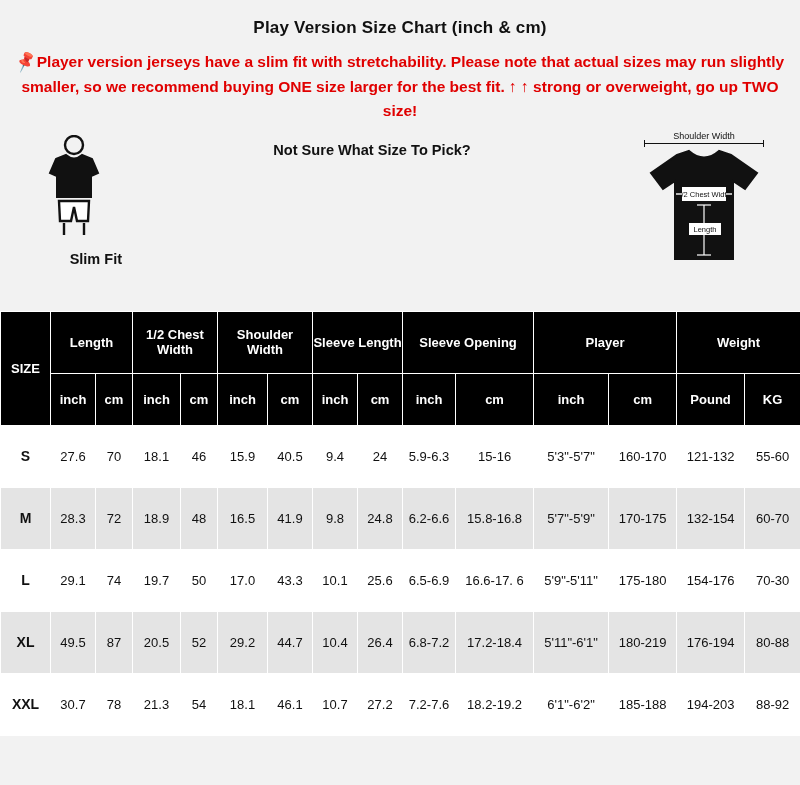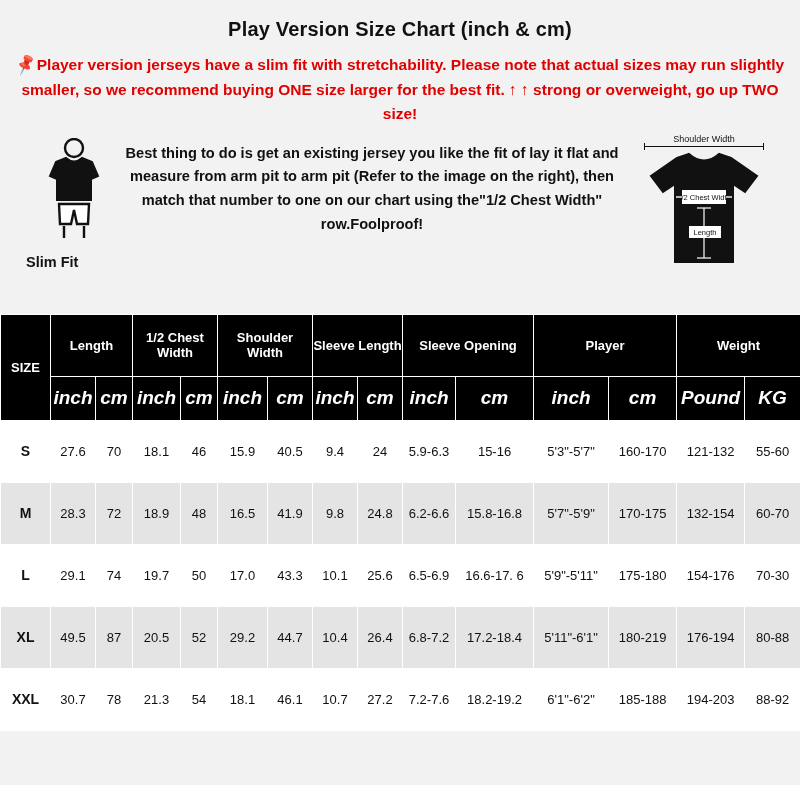--- a/index.html
+++ b/index.html
@@ -11,21 +11,21 @@
     color: #111;
   }
   .page {
     width: 800px; height: 785px;
     position: relative;
     overflow: hidden;
     background: #f2f2f2;
   }
   .title {
     text-align: center;
-    font-size: 20px;
+    font-size: 17px;
     font-weight: bold;
     padding: 18px 0 10px 0;
     letter-spacing: 0.2px;
   }
   .notice {
     color: #e00000;
     font-weight: bold;
     font-size: 15.5px;
     line-height: 1.55;
     text-align: center;
@@ -54,21 +54,21 @@
   .mid-center .q {
     display: block;
     margin-bottom: 2px;
   }
   
   .left-fig {
     position: absolute;
     left: 26px;
     top: 4px;
     width: 96px;
-    text-align: left;
+    text-align: right;
   }
   .slimfit-label {
     font-size: 14.5px;
     font-weight: bold;
     margin-top: 6px;
   }
   .jersey-svg, .tee-svg { display: block; margin: 0 auto; }
   
   .right-fig {
     position: absolute;
@@ -110,21 +110,21 @@
     padding: 0;
   }
   thead th {
     background: #000;
     color: #fff;
     font-weight: bold;
     font-size: 13.5px;
     line-height: 1.2;
   }
   thead tr.r1 th { height: 62px; }
-  thead tr.r2 th { height: 44px; font-size: 19px; font-style: italic; }
+  thead tr.r2 th { height: 52px; font-size: 13px; }
   tbody td {
     height: 62px;
     background: #ffffff;
     border: 1px solid #d8d8d8;
     font-size: 13.5px;
   }
   tbody tr.alt td { background: #e4e4e4; }
   tbody td.size-cell { font-weight: bold; font-size: 14px; }
 </style>
 </head>
@@ -148,21 +148,21 @@
         <path d="M25 24 L35 20 Q43 27 51 20 L61 24 L67 38 L60 41 L60 62 L26 62 L26 41 L19 38 Z" fill="#111" stroke="#111" stroke-width="2"></path>
 
         <path d="M28 66 L58 66 L57 86 L46 86 L43 72 L40 86 L29 86 Z" fill="#fff" stroke="#111" stroke-width="2.4"></path>
 
         <path d="M33 88 L33 100 M53 88 L53 100" stroke="#111" stroke-width="2.4" fill="none"></path>
       </svg>
       <div class="slimfit-label">Slim Fit</div>
     </div>
 
     <div class="mid-center">
-      <span>Best thing to do is get an existing jersey you like the fit of lay it flat and measure from arm pit to arm pit (Refer to the image on the right), then match that number to one on our chart using the"1/2 Chest Width" row.Foolproof!</span>
+      <span class="q">Not Sure What Size To Pick?</span>
     </div>
 
     <div class="right-fig">
       <div class="shoulder-cap">Shoulder Width</div>
       <div class="shoulder-rule"></div>
       <svg class="tee-svg" width="150" height="122" viewBox="0 0 150 122">
         <path d="M48 8 L60 4 Q75 17 90 4 L102 8 L128 26 L116 42 L104 34 L104 112 L46 112 L46 34 L34 42 L22 26 Z" fill="#111" stroke="#111" stroke-width="2"></path>
 
         <rect x="53" y="40" width="44" height="14" fill="#fff"></rect>
         <text x="75" y="50" font-family="Liberation Sans, sans-serif" font-size="7.5" fill="#111" text-anchor="middle">1/2 Chest Width</text>

